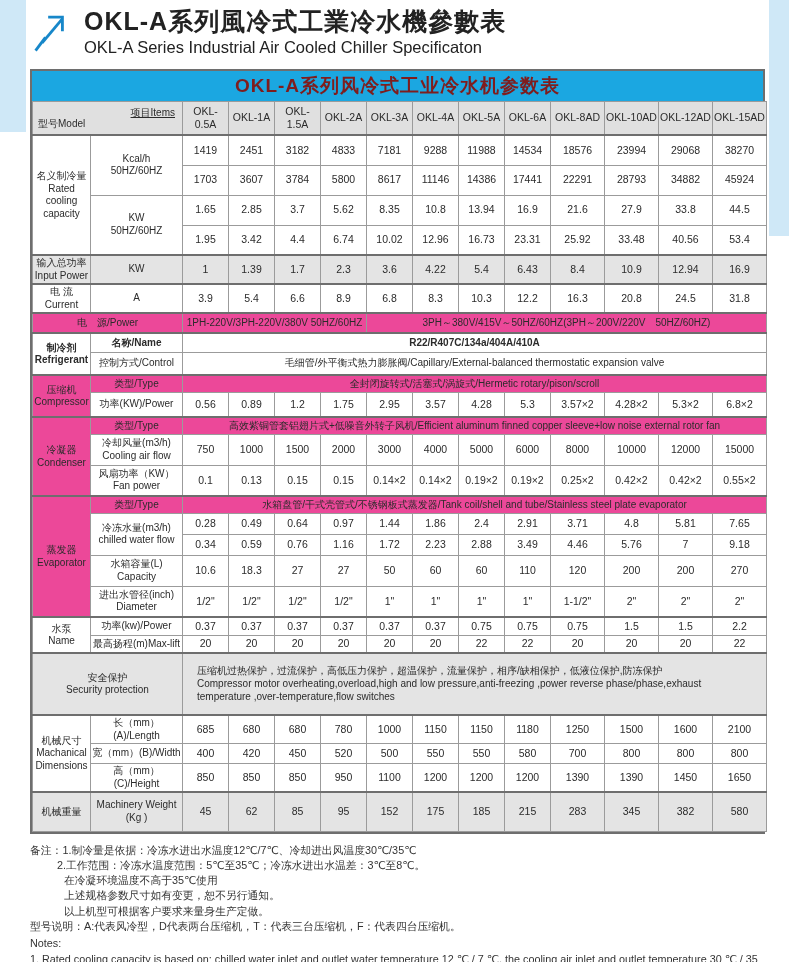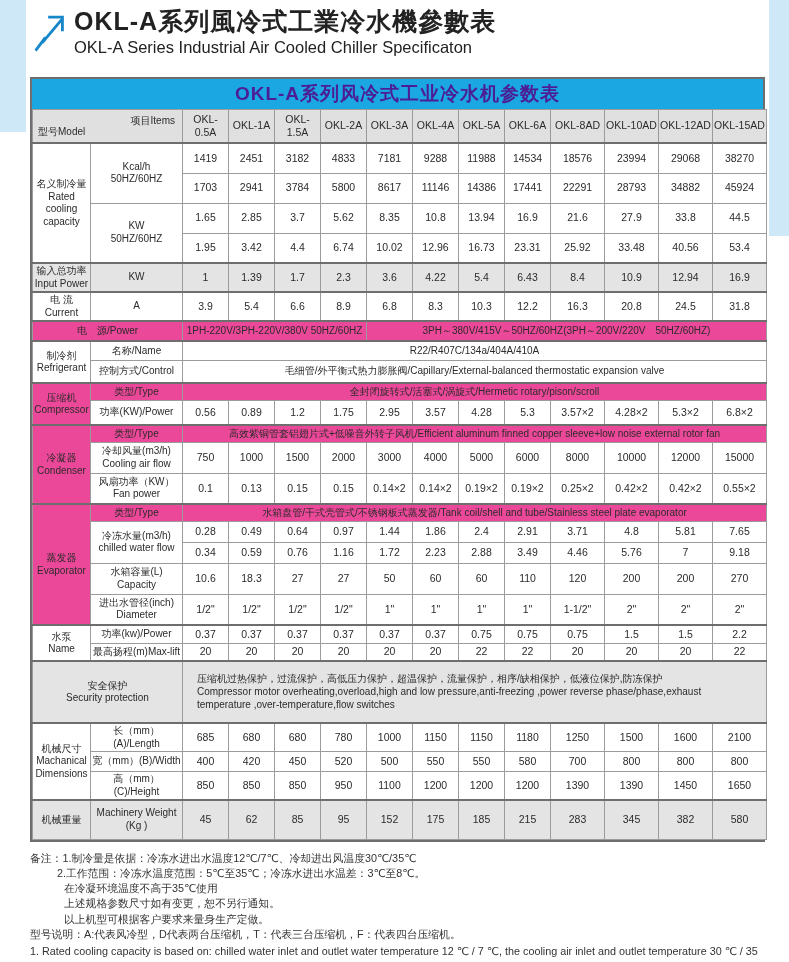--- a/index.html
+++ b/index.html
@@ -5,55 +5,55 @@
   * { margin:0; padding:0; box-sizing:border-box; }
   html,body { width:789px; height:962px; background:#ffffff; font-family:"Liberation Sans","DejaVu Sans",sans-serif; color:#2b2b2b; position:relative; overflow:hidden; }
 
   .edge { position:absolute; background:#cfe8f7; z-index:0; }
   .edge-left  { left:0; top:0; width:26px; height:132px; }
   .edge-right { right:0; top:0; width:20px; height:236px; }
 
   .content { position:relative; z-index:1; padding:8px 24px 0 30px; }
 
   
-  .title-block { display:flex; align-items:flex-start; margin-bottom:20px; }
+  .title-block { display:flex; align-items:flex-start; gap:10px; margin-bottom:12px; }
   .logo { width:44px; height:46px; flex:0 0 auto; margin-top:2px; }
   .titles .zh { font-size:25px; font-weight:bold; letter-spacing:1px; color:#222; line-height:1.1; }
   .titles .en { font-size:16.5px; color:#222; margin-top:2px; }
 
   
   .table-wrap { width:735px; border:2px solid #6e6e6e; }
-  .blue-bar { background:#1ba7e1; color:#4c1d95; font-size:19px; font-weight:bold; text-align:center; height:30px; line-height:30px; letter-spacing:1px; }
+  .blue-bar { background:#1ba7e1; color:#7f1d1d; font-size:19px; font-weight:bold; text-align:center; height:30px; line-height:30px; letter-spacing:1px; }
 
   table { border-collapse:collapse; width:100%; table-layout:fixed; }
   td { border:1px solid #9b9b9b; text-align:center; vertical-align:middle; font-size:10.5px; padding:1px 1px; background:#fff; line-height:1.25; }
   td.lab { white-space:pre-line; font-size:10px; }
   tr.sec td { border-top:2px solid #6e6e6e; }
   tr.head-row td { background:#e0e0e0; height:34px; font-size:10.5px; border-bottom:2px solid #6e6e6e; }
   tr.gray td { background:#e4e4e4; }
   tr.typerow td { background:#ec4899; height:17px; font-size:10px; }
   td.longtext { font-size:10px; }
   tr.r30 td { height:30px; }
   tr.r31 td { height:31px; }
   tr.r26 td { height:26px; }
   tr.r25 td { height:25px; }
   tr.r23 td { height:23px; }
   tr.r21 td { height:21px; }
   tr.r20 td { height:20px; }
-  tr.r19 td { height:19px; }
+  tr.r19 td { height:19px;font-weight:bold; }
   tr.r18 td { height:18px; }
   tr.security-row td { height:62px; }
   tr.weight-row td { height:39px; }
   td.security-text { text-align:left; padding:3px 14px; font-size:10px; }
   td.security-text div { margin:1px 0; }
 
   .corner { position:relative; padding:0;
     background-image:linear-gradient(to right bottom, transparent calc(50% - 0.7px), #8a8a8a calc(50% - 0.7px), #8a8a8a calc(50% + 0.7px), transparent calc(50% + 0.7px)); }
   .corner .m { position:absolute; left:5px; bottom:4px; font-size:10px; }
-  .corner .i { position:absolute; right:7px; top:5px; font-size:10px; }
+  .corner .i { position:absolute; right:7px; top:5px; font-size:10px;text-decoration:underline; }
 
   
   .notes { margin-top:9px; font-size:10.8px; line-height:1.42; color:#333; }
   .notes-zh div:nth-child(2) { padding-left:27px; }
   .notes-zh div:nth-child(3),
   .notes-zh div:nth-child(4),
   .notes-zh div:nth-child(5) { padding-left:34px; }
   .notes-en { margin-top:2px; }
   .notes-en div:nth-child(5),
   .notes-en div:nth-child(6) { padding-left:10px; }
@@ -132,21 +132,21 @@
             <td>9288</td>
             <td>11988</td>
             <td>14534</td>
             <td>18576</td>
             <td>23994</td>
             <td>29068</td>
             <td>38270</td>
           </tr>
         <tr class="r30">
             <td>1703</td>
-            <td>2941</td>
+            <td>3607</td>
             <td>3784</td>
             <td>5800</td>
             <td>8617</td>
             <td>11146</td>
             <td>14386</td>
             <td>17441</td>
             <td>22291</td>
             <td>28793</td>
             <td>34882</td>
             <td>45924</td>
@@ -480,17 +480,18 @@
   <div class="notes">
     <div class="notes-zh">
         <div>备注：1.制冷量是依据：冷冻水进出水温度12℃/7℃、冷却进出风温度30℃/35℃</div>
         <div>2.工作范围：冷冻水温度范围：5℃至35℃；冷冻水进出水温差：3℃至8℃。</div>
         <div>在冷凝环境温度不高于35℃使用</div>
         <div>上述规格参数尺寸如有变更，恕不另行通知。</div>
         <div>以上机型可根据客户要求来量身生产定做。</div>
         <div>型号说明：A:代表风冷型，D代表两台压缩机，T：代表三台压缩机，F：代表四台压缩机。</div>
       </div>
     <div class="notes-en">
+        <div>Notes:</div>
         <div>1. Rated cooling capacity is based on: chilled water inlet and outlet water temperature 12 ℃ / 7 ℃, the cooling air inlet and outlet temperature 30 ℃ / 35 ℃</div>
       </div>
   </div>
 
 </div>
 
 </body></html>

